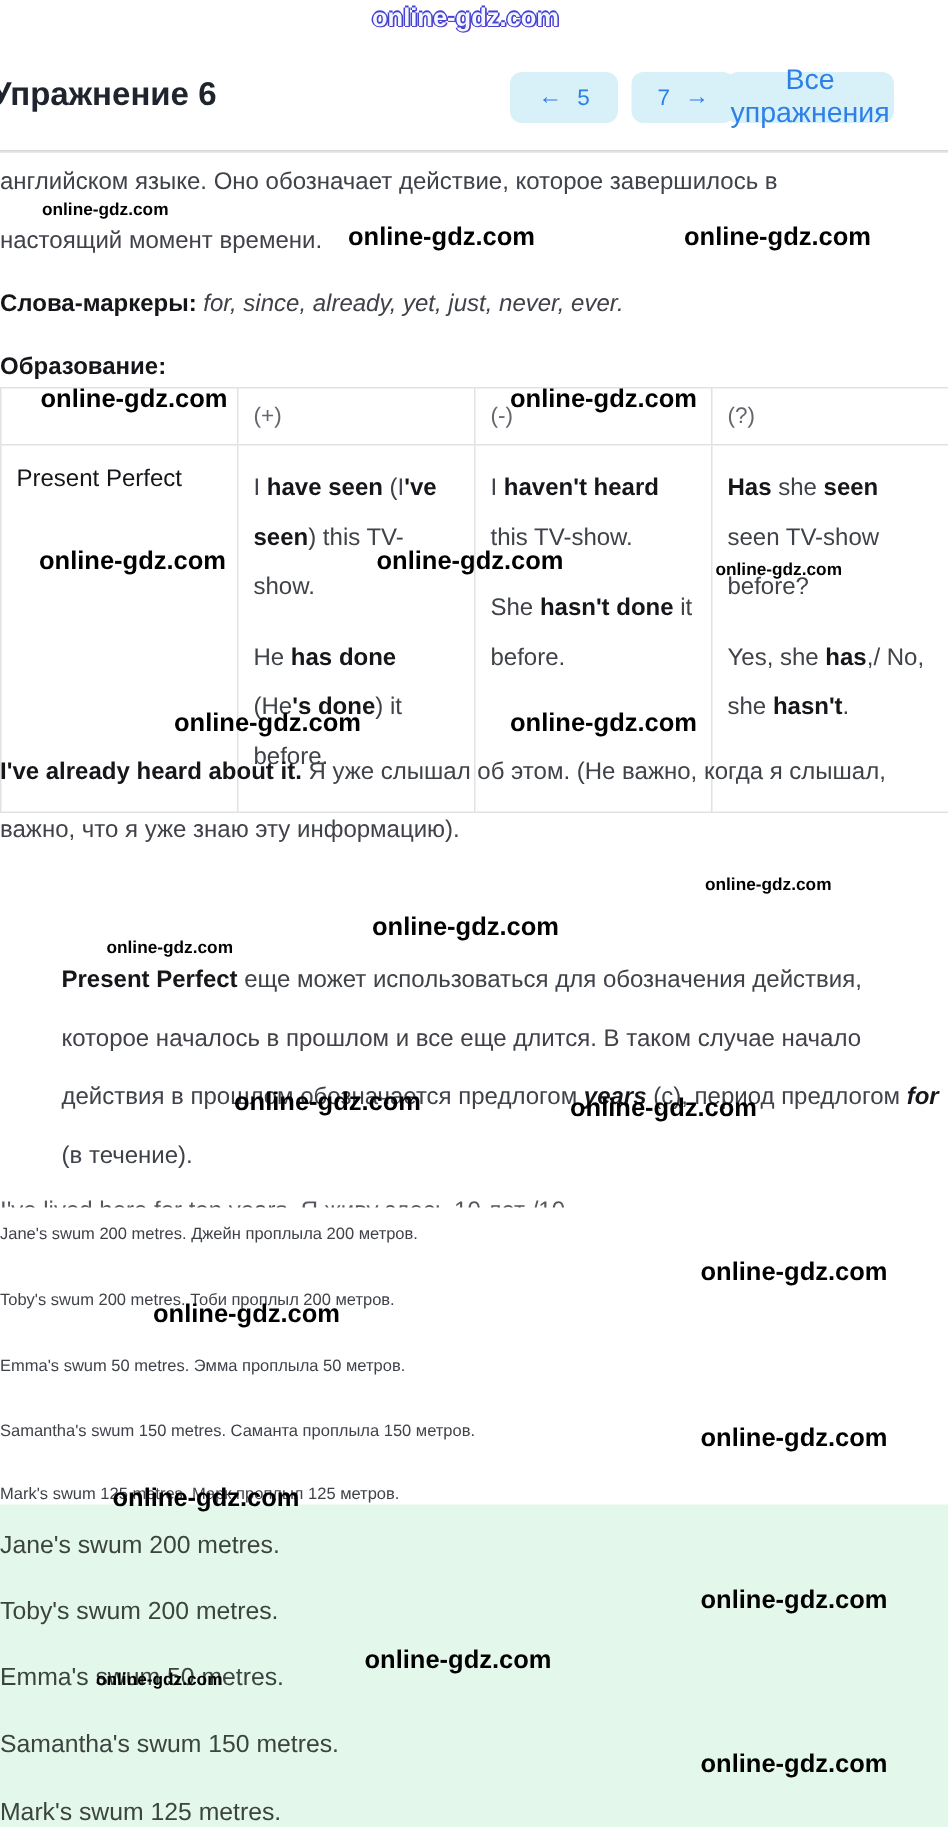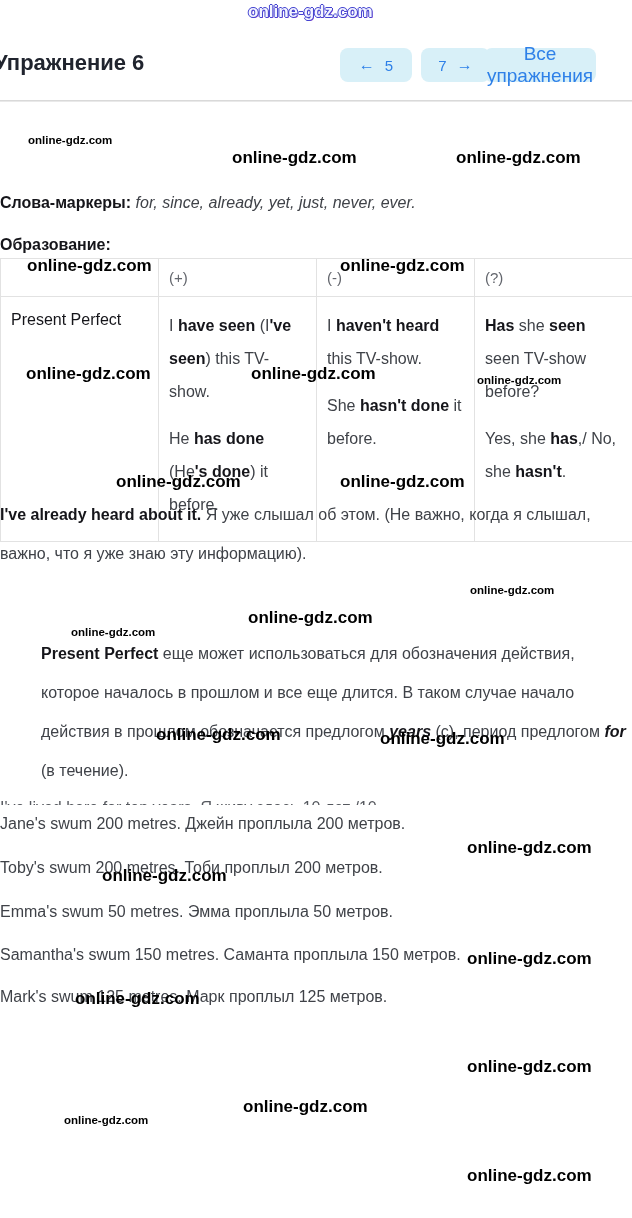--- a/index.html
+++ b/index.html
@@ -32,21 +32,21 @@
   .p-intro{top:102px;}
   .p-markers{top:183px;}
   .p-formation{top:225px;}
   .p-heard{top:495px;}
   .p-ever{top:569px;}
   .p-usage{top:634px;padding-left:41px;}
   .clipped-line{
     position:absolute;left:0;top:798px;width:630px;height:7px;overflow:hidden;
   }
   .clipped-line p{margin:0;font-size:16px;line-height:19px;color:#55585e;white-space:nowrap;}
-  .example{position:absolute;left:0;width:630px;margin:0;font-size:16px;line-height:39px;color:#3f4248;white-space:nowrap;}
+  .example{position:absolute;left:0;width:630px;margin:0;font-size:11px;line-height:39px;color:#3f4248;white-space:nowrap;}
   .ex-0{top:804px;}.ex-1{top:848px;}.ex-2{top:892px;}.ex-3{top:935px;}.ex-4{top:977px;}
   
   .gram-table{
     position:absolute;left:0;top:258px;width:632px;border-collapse:collapse;table-layout:fixed;
   }
   .gram-table th,.gram-table td{
     border:1px solid #e2e2e2;vertical-align:top;text-align:left;box-sizing:border-box;
     font-weight:400;
   }
   .gram-table th{
@@ -85,20 +85,22 @@
     <span>5</span>
   </button>
   <button class="nav-btn btn-next">
     <span>7</span>
     <span class="arrow">→</span>
   </button>
   <button class="nav-btn btn-all">Все упражнения</button>
 
   <div class="divider"></div>
 
+  <p class="para p-intro"><span>английском языке. Оно обозначает действие, которое завершилось в
+настоящий момент времени.</span></p>
   <p class="para p-formation"><span class="rich-b">Образование:</span></p>
   <p class="para p-markers"><span class="rich-b">Слова-маркеры:</span><span> </span><span style="font-style: italic;">for, since, already, yet, just, never, ever.</span></p>
 
   <table class="gram-table">
     <tbody>
         <tr>
       <th style="width:158px"></th>
       <th style="width:158px">(+)</th>
       <th style="width:158px">(-)</th>
       <th style="width:158px">(?)</th>
@@ -131,20 +133,27 @@
   <div class="clipped-line">
     <p>I've lived here for ten years. Я живу здесь 10 лет /10</p>
   </div>
 
   <p class="example ex-0">Jane's swum 200 metres. Джейн проплыла 200 метров.</p>
   <p class="example ex-1">Toby's swum 200 metres. Тоби проплыл 200 метров.</p>
   <p class="example ex-2">Emma's swum 50 metres. Эмма проплыла 50 метров.</p>
   <p class="example ex-3">Samantha's swum 150 metres. Саманта проплыла 150 метров.</p>
   <p class="example ex-4">Mark's swum 125 metres. Марк проплыл 125 метров.</p>
 
+  <div class="answers">
+    <p class="answer-line an-0">Jane's swum 200 metres.</p>
+    <p class="answer-line an-1">Toby's swum 200 metres.</p>
+    <p class="answer-line an-2">Emma's swum 50 metres.</p>
+    <p class="answer-line an-3">Samantha's swum 150 metres.</p>
+    <p class="answer-line an-4">Mark's swum 125 metres.</p>
+  </div>
 
   <div class="wm-top" style="left:248px;top:2px">online-gdz.com</div>
   <div class="wm-sm" style="left:28px;top:134px">online-gdz.com</div>
   <div class="wm" style="left:232px;top:148px">online-gdz.com</div>
   <div class="wm" style="left:456px;top:148px">online-gdz.com</div>
   <div class="wm" style="left:27px;top:256px">online-gdz.com</div>
   <div class="wm" style="left:340px;top:256px">online-gdz.com</div>
   <div class="wm" style="left:26px;top:364px">online-gdz.com</div>
   <div class="wm" style="left:251px;top:364px">online-gdz.com</div>
   <div class="wm-sm" style="left:477px;top:374px">online-gdz.com</div>

